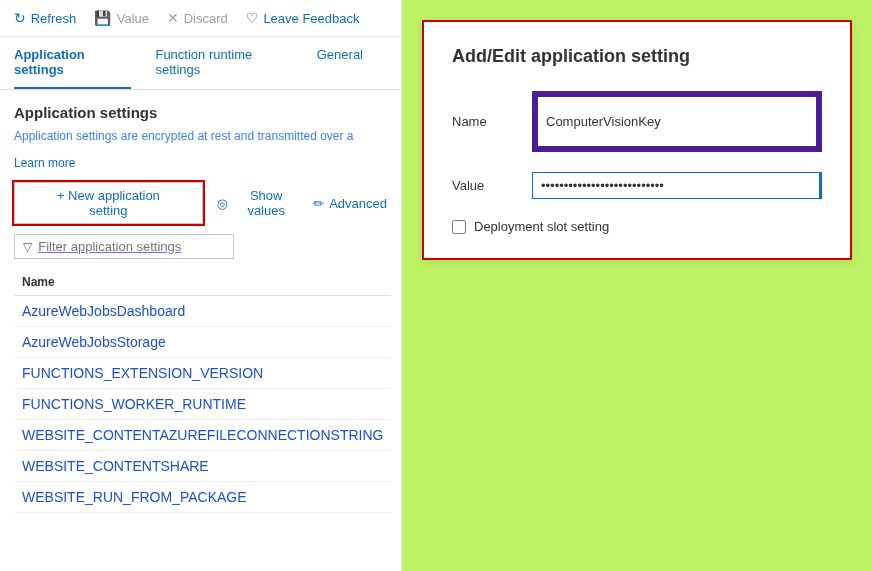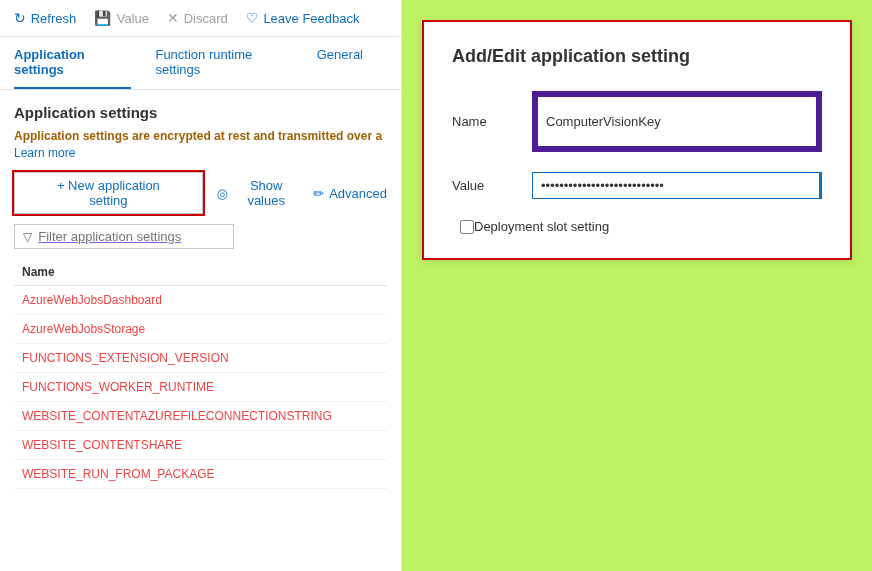--- a/index.html
+++ b/index.html
@@ -79,23 +79,22 @@
 
     .section-title {
       font-size: 15px;
       font-weight: 600;
       color: #333;
       margin-bottom: 8px;
     }
 
     .section-desc {
       font-size: 12px;
-      color: #a16207;
-      margin-bottom: 2px;
-      font-weight: bold;
+      color: #3b82f6;
+      margin-bottom: 12px;
     }
 
     .learn-more {
       font-size: 12px;
       color: #106ebe;
       cursor: pointer;
       text-decoration: none;
       display: inline-block;
       margin-bottom: 12px;
     }
@@ -160,22 +159,22 @@
     .settings-table th {
       text-align: left;
       font-size: 12px;
       font-weight: 600;
       color: #333;
       padding: 6px 8px;
       border-bottom: 1px solid #e0e0e0;
     }
     .settings-table td {
       padding: 7px 8px;
-      font-size: 12px;
-      color: #ef4444;
+      font-size: 14px;
+      color: #1d4ed8;
       border-bottom: 1px solid #f0f0f0;
     }
 
     
     .right-panel {
       flex: 1;
       background: #bef264;
       display: flex;
       align-items: flex-start;
       justify-content: flex-start;
@@ -225,22 +224,22 @@
       padding: 5px 8px;
       font-size: 13px;
       color: #333;
       outline: none;
       border-right: 3px solid #106ebe;
     }
 
     .checkbox-row {
       display: flex;
       align-items: center;
+      gap: 8px;
       margin-top: 8px;
-      margin-left: 8px;
     }
     .checkbox-row input[type="checkbox"] {
       width: 14px;
       height: 14px;
       cursor: pointer;
     }
     .checkbox-row label {
       font-size: 13px;
       color: #333;
       cursor: pointer;

